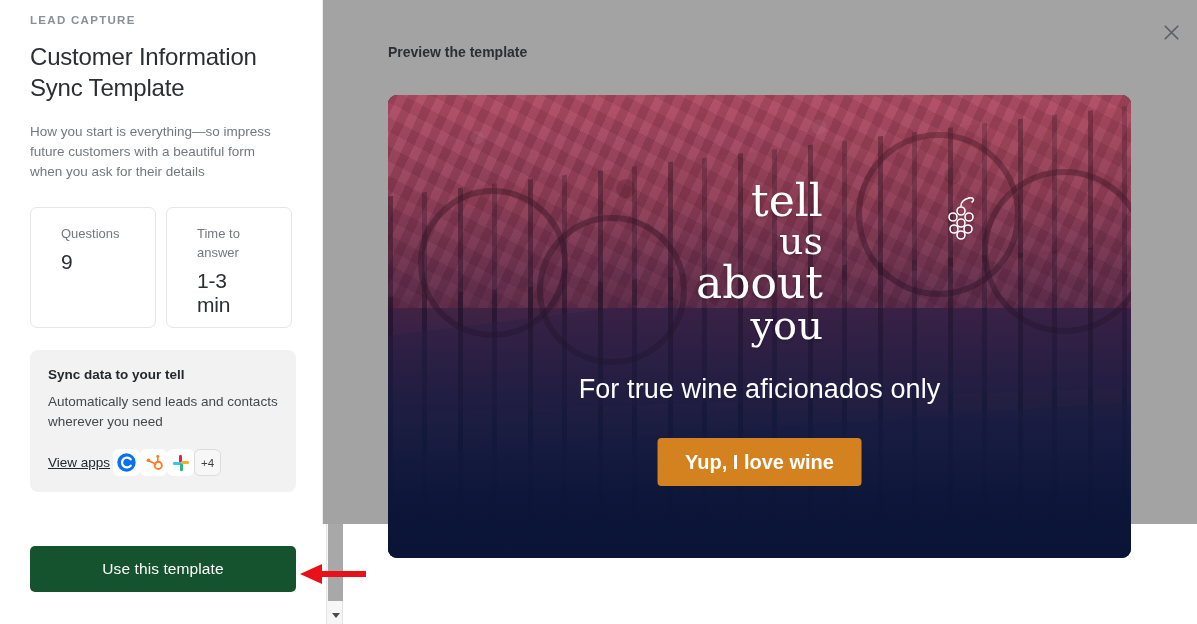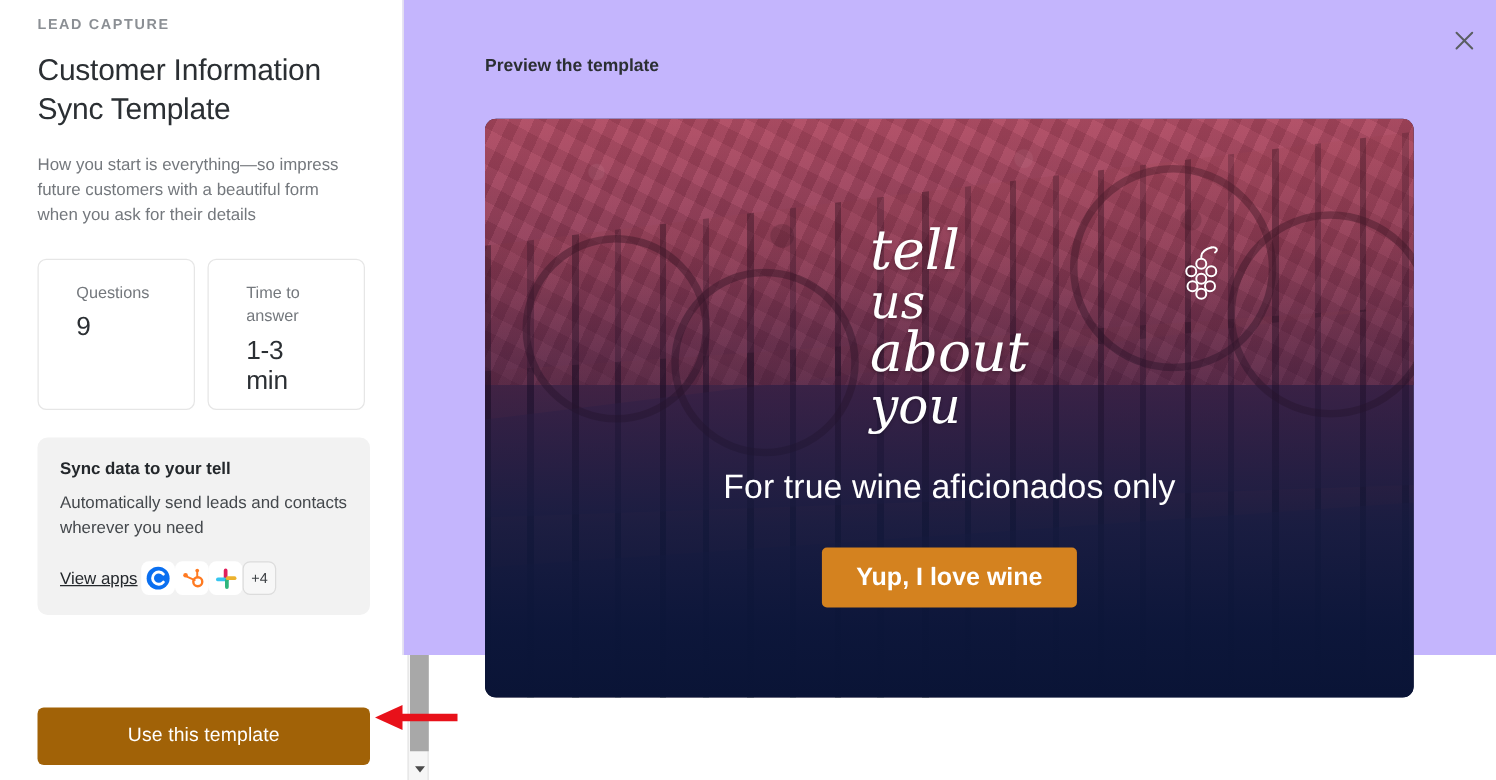--- a/index.html
+++ b/index.html
@@ -83,28 +83,27 @@
     border: 1px solid #dcdcdc; background: #f7f7f7;
     display: flex; align-items: center; justify-content: center;
     font-size: 11.5px; color: #3b3f43;
     flex: 0 0 27px;
   }
 
   .use-template-btn {
     position: absolute;
     left: 30px; top: 546px;
     width: 266px; height: 46px;
-    background: #a16207;
+    background: #14532d;
     color: #ffffff;
     border: none; border-radius: 5px;
     font-family: "Liberation Sans", sans-serif;
     font-size: 15.5px;
     cursor: pointer;
     letter-spacing: 0.1px;
-    margin-top: 20px;
   }
 
   
   .scrollbar {
     position: absolute;
     left: 326px; top: 0;
     width: 17px; height: 624px;
     background: #f6f6f6;
     border-left: 1px solid #e4e4e4;
     border-right: 1px solid #e4e4e4;
@@ -126,21 +125,21 @@
     position: absolute; left: 1px; top: 55px;
     width: 15px; height: 546px;
     background: #a8a8a8;
   }
 
   
   .right-panel {
     position: relative;
     flex: 1;
     height: 524px;
-    background: #c4b5fd;
+    background: #a3a3a3;
     border-left: 1px solid #ececec;
   }
   .preview-heading {
     position: absolute;
     left: 65px; top: 44px;
     font-size: 14px;
     font-weight: 700;
     color: #2b2f33;
   }
   .close-btn {
@@ -212,24 +211,23 @@
   .pc-logo {
     position: absolute;
     left: 0; right: 0; top: 40px;
     display: flex; flex-direction: column; align-items: center;
     color: #ffffff;
     pointer-events: none;
   }
   .pc-logo-arc { width: 230px; height: 52px; display: block; }
   .pc-logo-script {
     font-family: "DejaVu Serif", serif;
-    font-style: italic;
     font-size: 44px;
     line-height: 40px;
-    text-align: left;
+    text-align: right;
     margin-top: -6px;
     text-shadow: 0 1px 3px rgba(0,0,0,.25);
   }
   .pc-logo-script .l2 { display: block; font-size: 38px; }
   .pc-logo-script .l3 { display: block; font-size: 44px; margin-top: 2px; }
   .pc-logo-script .l4 { display: block; font-size: 40px; margin-top: 2px; }
   .pc-grape { position: absolute; right: 150px; top: 58px; }
 
   .pc-headline {
     position: absolute;

